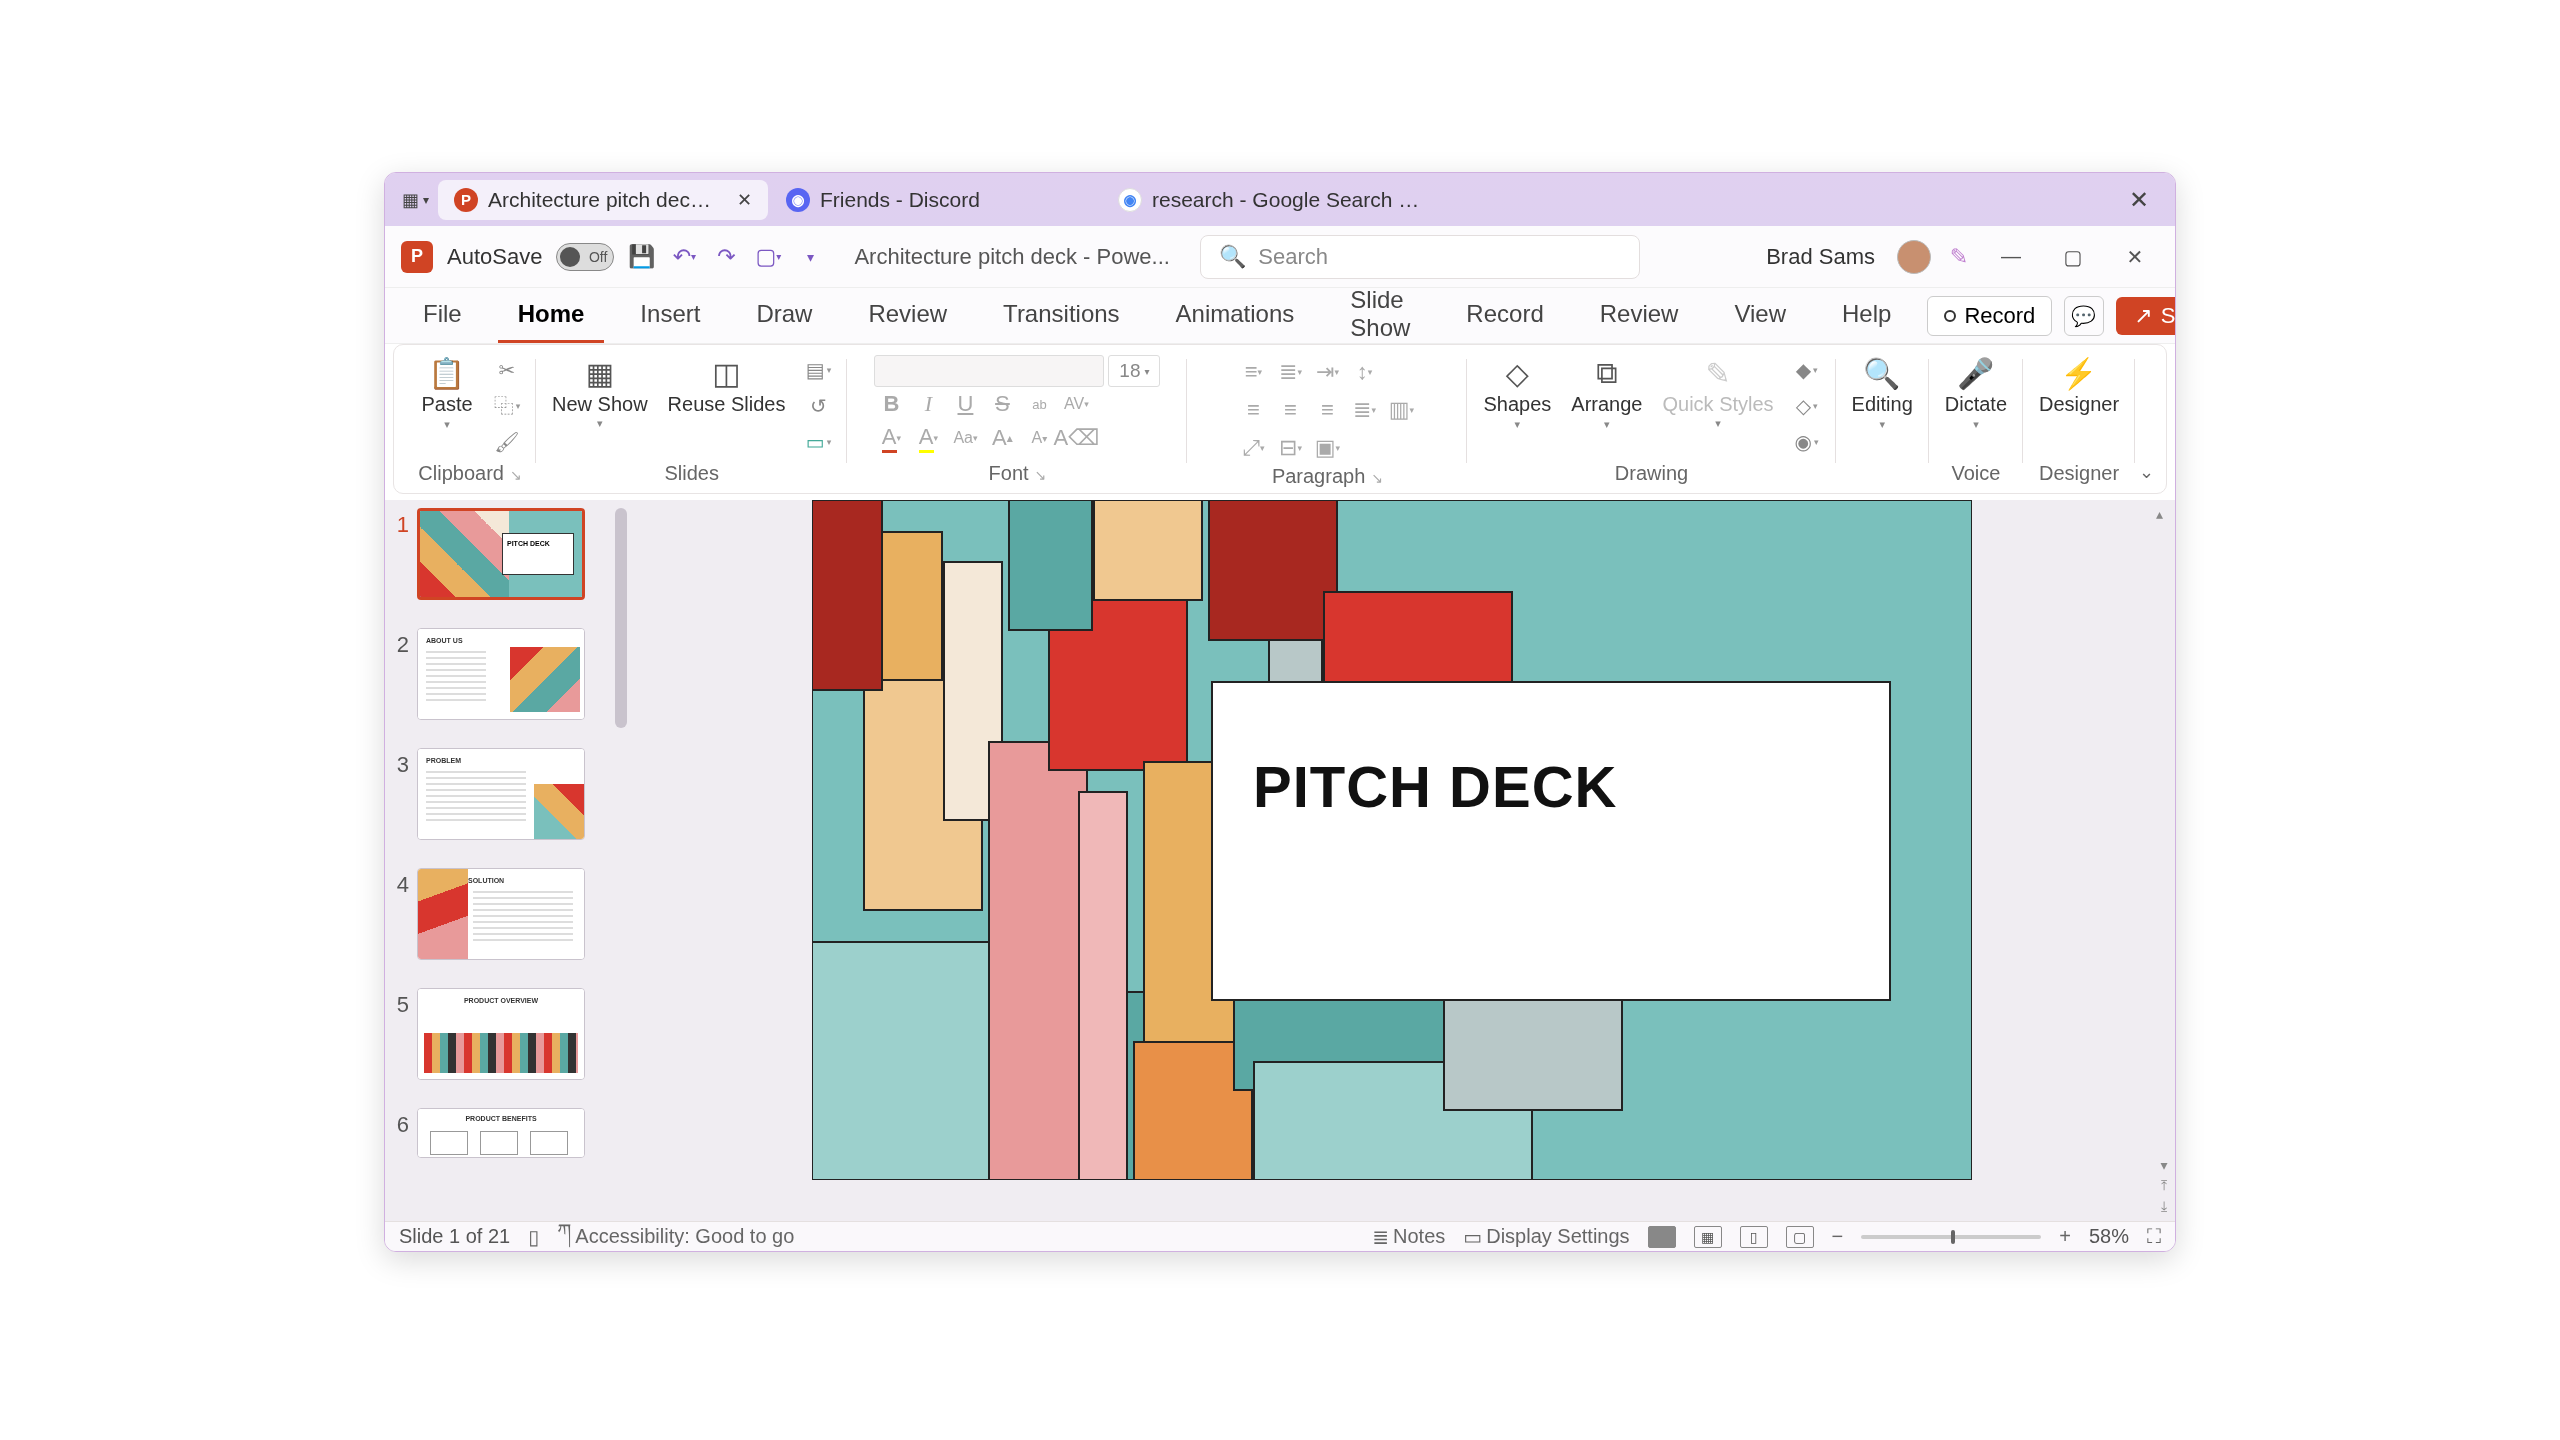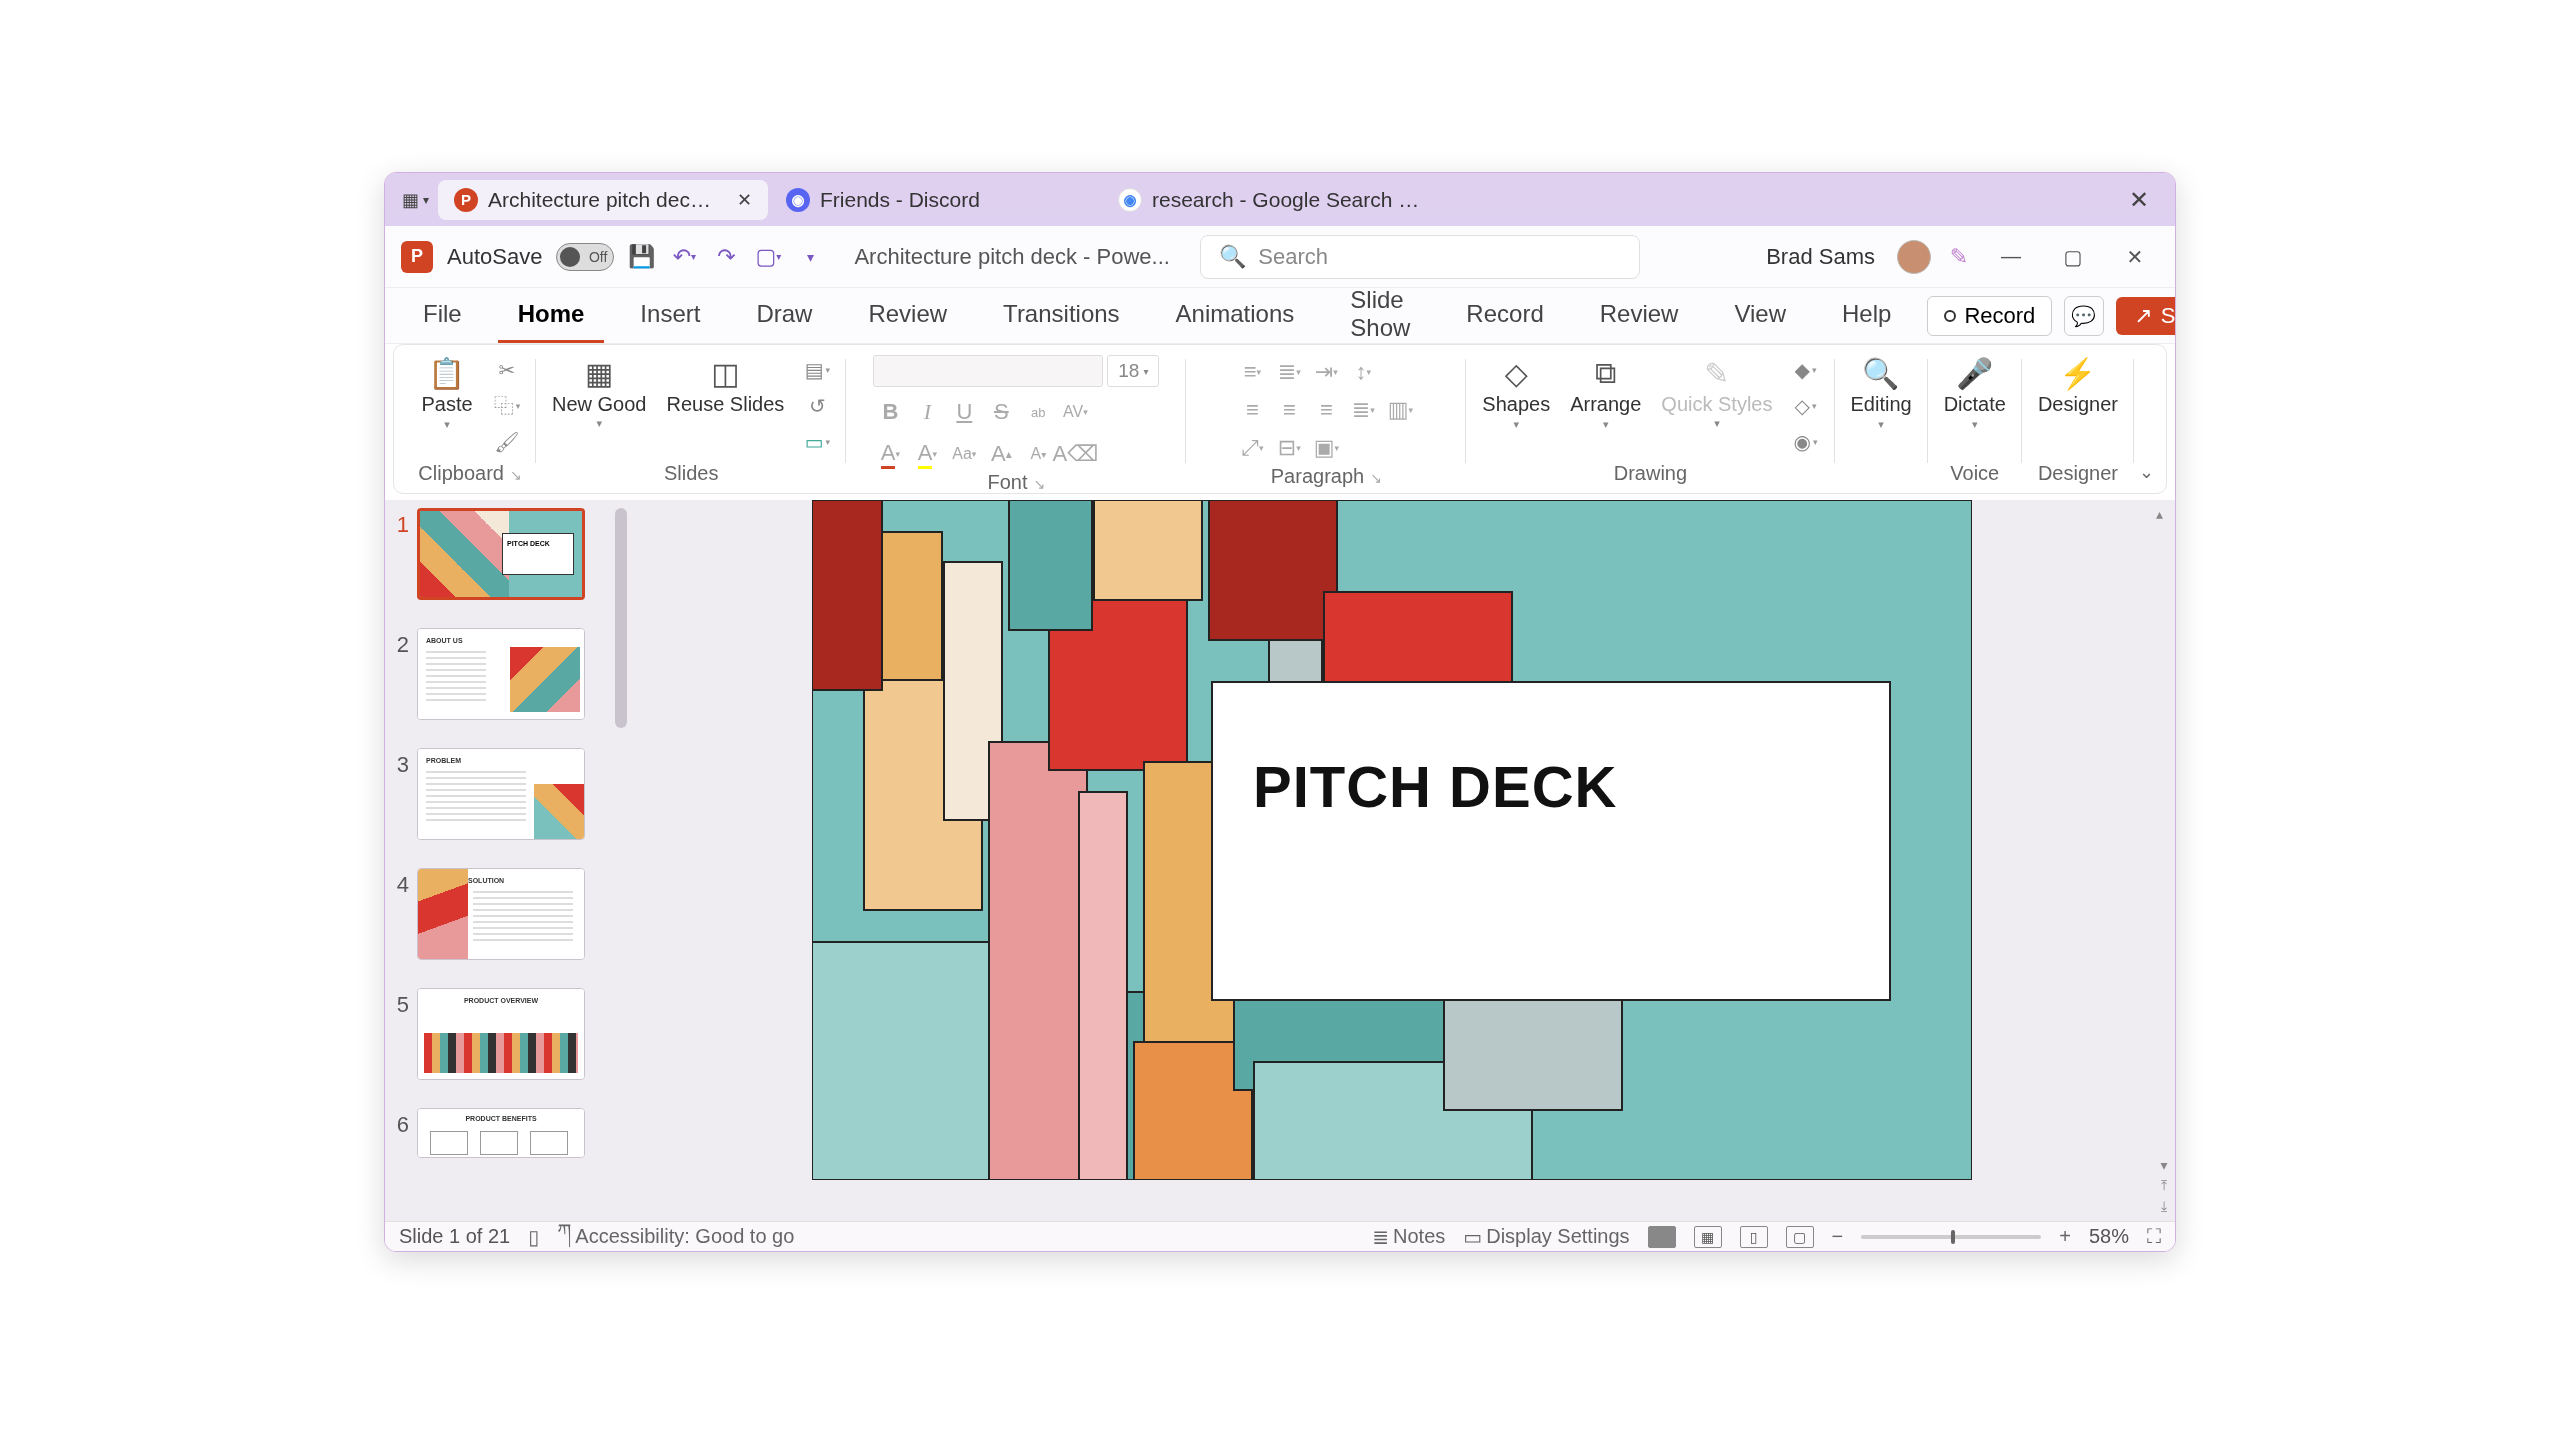--- a/index.html
+++ b/index.html
@@ -194,37 +194,37 @@
           <div class="mini">🖌</div>
         </div>
       </div>
       <div class="grp-label"><span>Clipboard</span><span class="launcher">↘</span></div>
     </div>
 
     <div class="grp">
       <div class="grp-body">
         <div class="bigbtn drop" style="min-width:80px">
             <div class="ic">▦</div>
-            <span style="text-align:center;line-height:1.1">New Good</span>
+            <span style="text-align:center;line-height:1.1">New Show</span>
           </div>
         <div class="bigbtn" style="min-width:80px">
             <div class="ic">◫</div>
             <span style="text-align:left;line-height:1.1">Reuse Slides</span>
           </div>
         <div class="mini-col">
           <div class="mini wdrop">▤</div>
           <div class="mini">↺</div>
           <div class="mini wdrop" style="color:#4a9">▭</div>
         </div>
       </div>
       <div class="grp-label">Slides</div>
     </div>
 
     <div class="grp" style="min-width:340px">
-      <div class="grp-body" style="flex-direction:column;gap:8px;padding-top:4px">
+      <div class="grp-body" style="flex-direction:column;gap:0;padding-top:4px">
         <div class="fontbox">
           <div class="fname"></div>
           <div class="fsize">
               <span>18</span>
               <span style="font-size:10px;margin-left:4px">▾</span>
             </div>
         </div>
         <div class="row">
           <div class="fbtn" style="font-weight:bold">B</div>
           <div class="fbtn" style="font-style:italic;font-family:serif">I</div>

